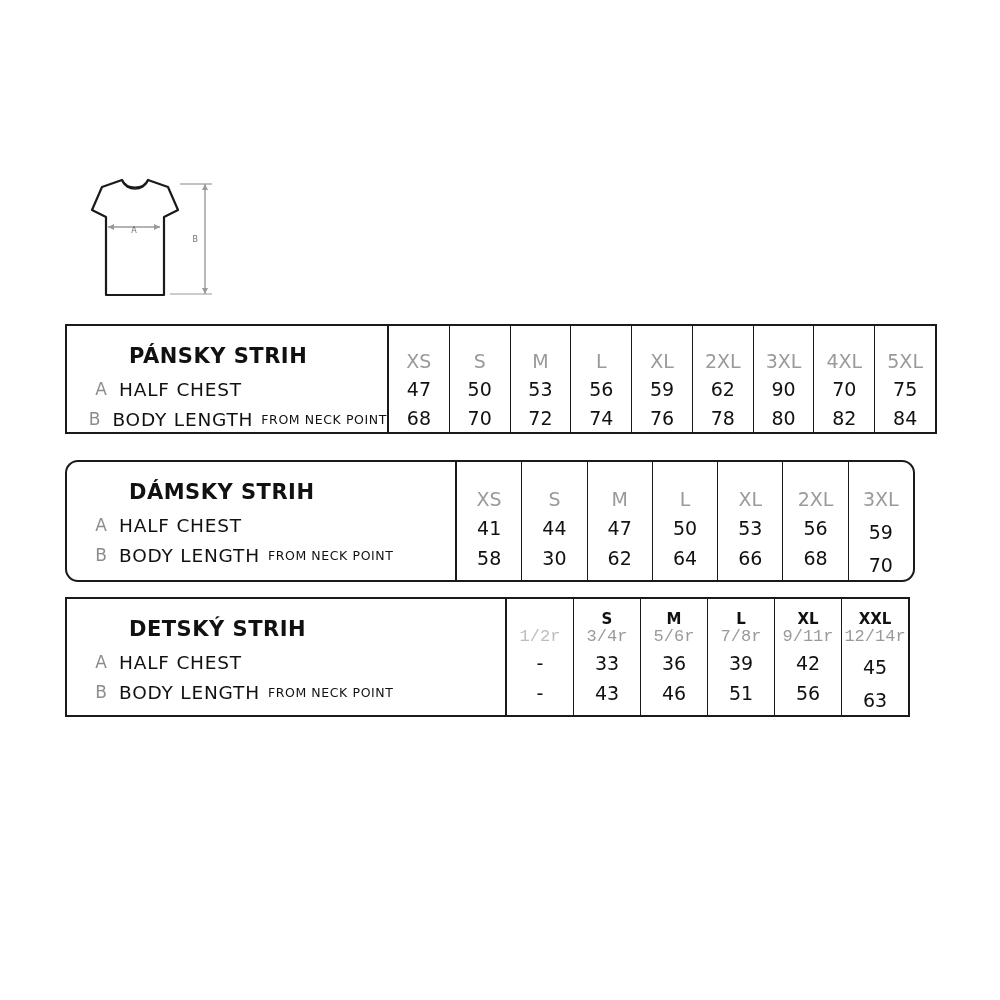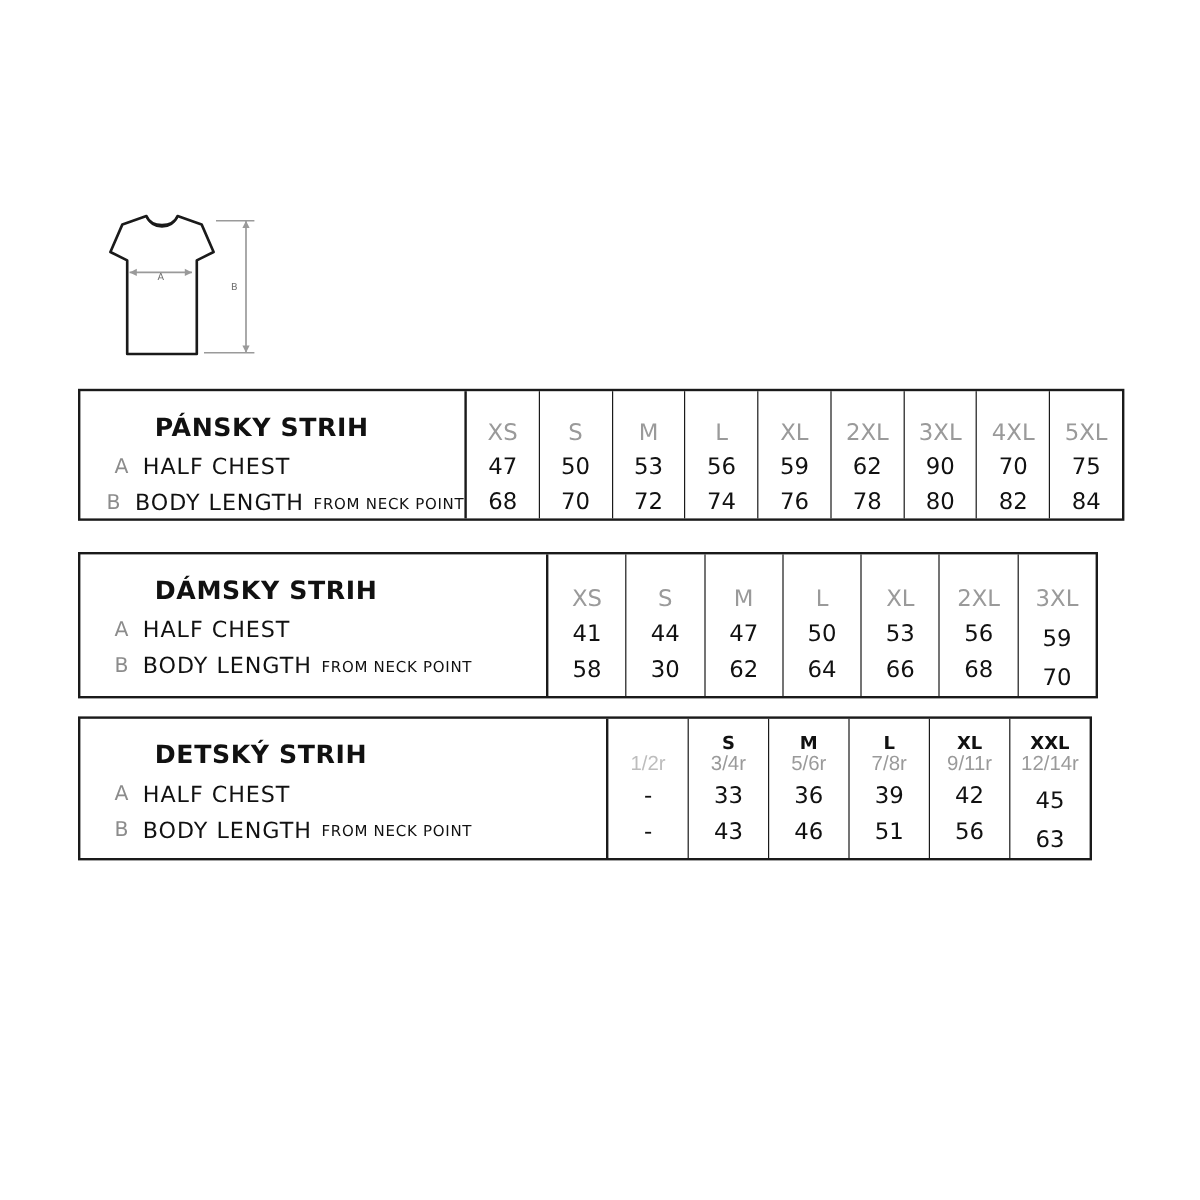--- a/index.html
+++ b/index.html
@@ -36,21 +36,21 @@
   .size-table {
     position: absolute;
     left: 65px;
     border: 2px solid #1a1a1a;
     box-sizing: border-box;
     display: flex;
     background: #fff;
   }
 
   #table-mens   { top: 324px;  width: 872px; height: 110px; }
-  #table-womens { top: 460px;  width: 850px; height: 122px; }
+  #table-womens { top: 460px;  width: 850px; height: 122px; border-radius: 13px; }
   #table-kids   { top: 597px;  width: 845px; height: 120px; }
 
   .label-col {
     flex: 0 0 auto;
     box-sizing: border-box;
     padding: 0;
     position: relative;
     border-right: 2px solid #1a1a1a;
   }
   #table-mens  .label-col { width: 322px; }
@@ -150,21 +150,21 @@
     font-size: 15px;
     font-weight: bold;
     color: #111;
     line-height: 15px;
     font-family: "DejaVu Sans", sans-serif;
   }
   .kids-head .age {
     font-size: 17px;
     color: #9a9a9a;
     line-height: 20px;
-    font-family: Liberation Sans, sans-serif;
+    font-family: Liberation Mono, monospace;
   }
   .kids-head.muted .letter { color: #bdbdbd; }
   .kids-head.muted .age { color: #bdbdbd; }
 </style>
 </head>
 <body>
 
 <div class="page">
 
   <div class="diagram">

